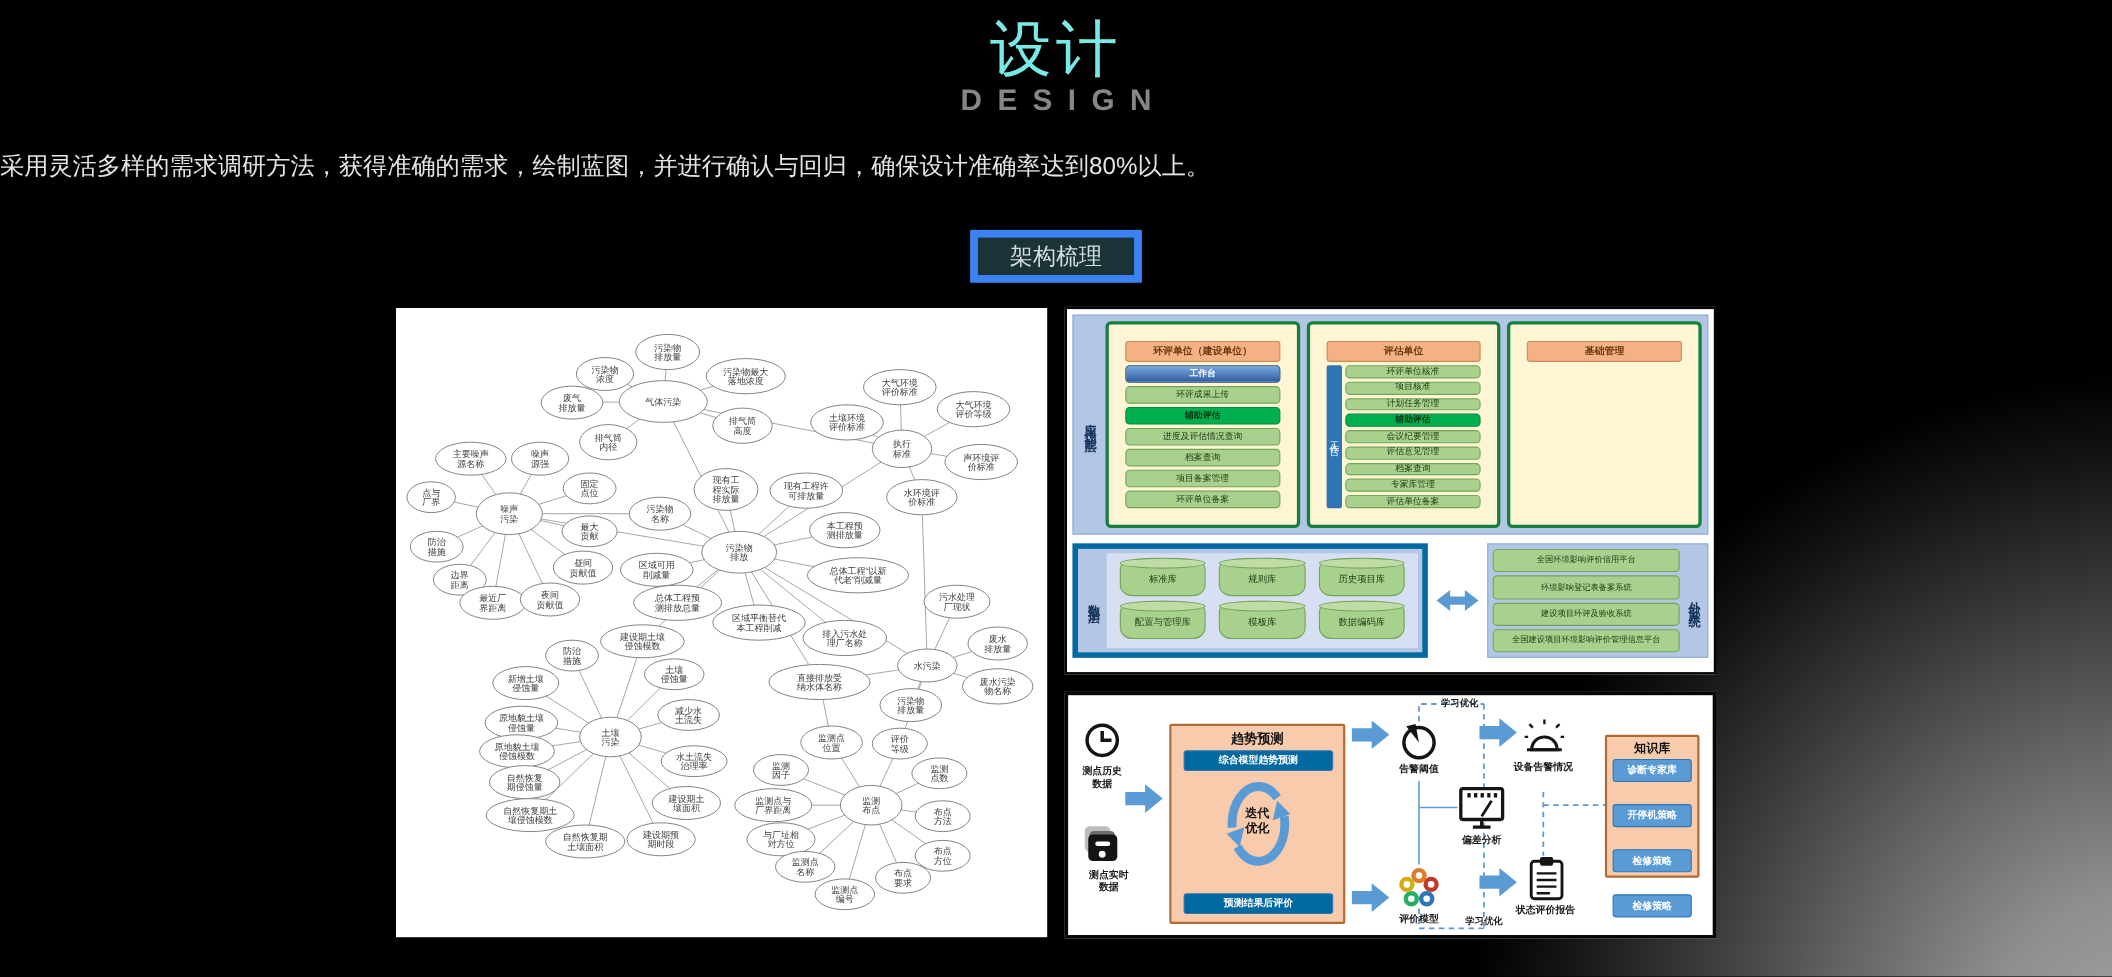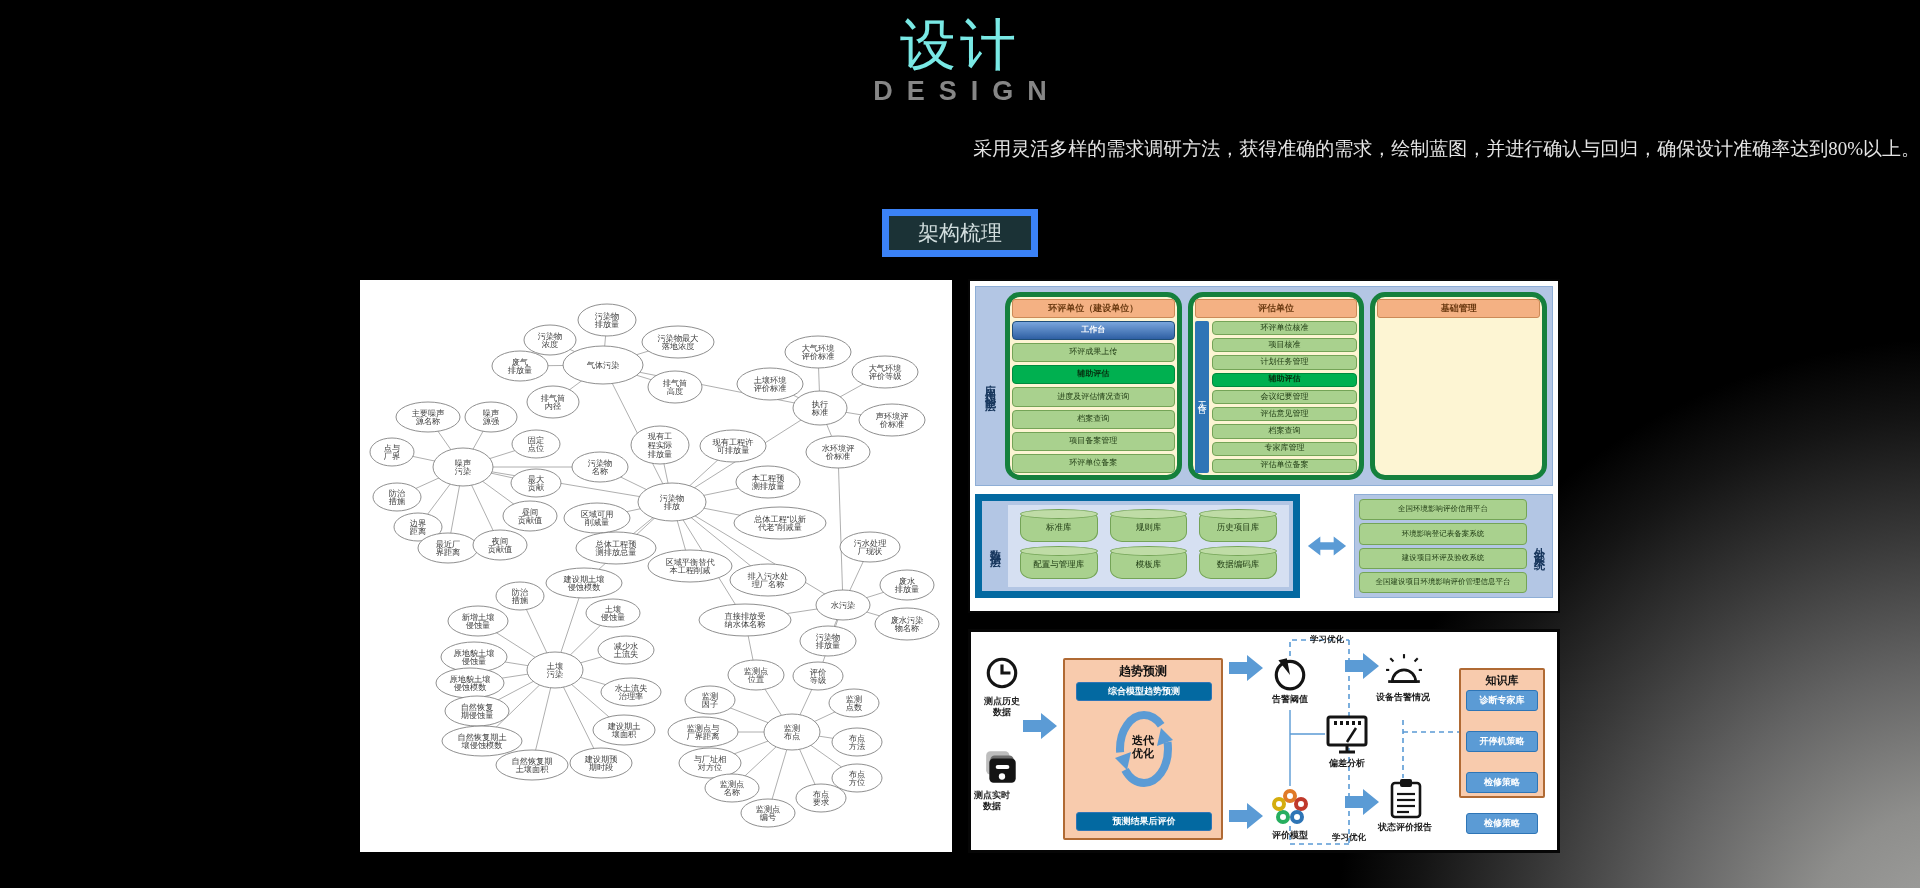--- a/index.html
+++ b/index.html
@@ -5,49 +5,49 @@
   html,body{margin:0;padding:0;background:#000;}
   .page{position:relative;width:1920px;height:888px;background:#000;overflow:hidden;
         font-family:"Liberation Sans",sans-serif;}
   .corner-glow{position:absolute;right:0;bottom:0;width:640px;height:620px;pointer-events:none;
     background:radial-gradient(circle 780px at 106% 112%, #a6a6a4 0%, #8e8e8c 20%, #636363 38%, #383838 55%, #141414 70%, rgba(0,0,0,0) 80%);}
   
   .title{position:absolute;top:14px;left:0;width:100%;text-align:center;
     font-size:56px;font-weight:normal;color:#79e9e5;letter-spacing:4px;line-height:1.1;}
   .subtitle{position:absolute;top:76px;left:0;width:100%;text-align:center;
     font-size:27px;font-weight:bold;color:#868686;letter-spacing:14px;padding-left:14px;box-sizing:border-box;}
-  .desc{position:absolute;top:136px;left:0;width:100%;text-align:right;
-    font-size:19px;color:#e4e4e4;font-family:Liberation Serif, serif;}
+  .desc{position:absolute;top:136px;left:0;width:100%;text-align:left;
+    font-size:22px;color:#e4e4e4;}
   .outline-btn{position:absolute;top:209px;left:50%;transform:translateX(-50%);
     height:48px;padding:0 29px;background:#1b3236;border:7px solid #3b82f6;
     color:#d2dede;font-size:21px;font-family:"Liberation Sans",sans-serif;cursor:pointer;}
   
   .mindmap-panel{position:absolute;left:360px;top:280px;width:592px;height:572px;background:#fff;}
   .arch-panel{position:absolute;left:968px;top:279px;width:592px;height:334px;background:#fff;
     border:2px solid #050505;box-sizing:border-box;padding:5px;}
   .flow-panel{position:absolute;left:968px;top:629px;width:592px;height:224px;background:#fff;
     border:3px solid #060606;box-sizing:border-box;}
   
   .arch-app{height:200px;background:#b3c6e4;border:1px solid #8eaed6;padding:5px;display:flex;gap:6px;box-sizing:border-box;}
   .v-label{writing-mode:vertical-lr;text-align:center;color:#17365d;font-size:11px;font-weight:bold;
     letter-spacing:4px;width:18px;display:flex;align-items:center;justify-content:center;}
   .arch-cols{flex:1;display:flex;gap:6px;}
-  .arch-col{flex:1;background:#fdf5d3;border:5px solid #15803d;border-radius:15px;padding:2px;display:flex;flex-direction:column;min-width:0;}
+  .arch-col{flex:1;background:#fdf5d3;border:3px solid #15803d;border-radius:5px;padding:15px;display:flex;flex-direction:column;min-width:0;}
   .col-header{background:#f4b183;border:1px solid #cc8a57;border-radius:3px;color:#6b3a11;font-size:9px;font-weight:bold;
     text-align:center;padding:2px 0;margin-bottom:3px;white-space:nowrap;overflow:hidden;}
   .col-body{flex:1;display:flex;gap:3px;min-height:0;}
   .wb-bar{width:14px;background:#2e75b6;color:#fff;writing-mode:vertical-lr;text-align:center;
     font-size:9px;letter-spacing:2px;border-radius:2px;display:flex;align-items:center;justify-content:center;}
   .col-items{flex:1;display:flex;flex-direction:column;gap:3px;min-width:0;}
   .arch-item{flex:1;background:#a9d18e;border:1px solid #74a457;border-radius:4px;color:#203c14;font-size:8px;
     text-align:center;line-height:1.1;display:flex;align-items:center;justify-content:center;padding:1px;min-height:0;}
   .arch-item.highlight{background:#00b050;border-color:#008a3e;color:#05300f;font-weight:bold;}
   .arch-item.blue{background:linear-gradient(#7aa6dd,#2e5fa3);border-color:#1f4e79;color:#fff;font-weight:bold;}
   .arch-data{height:104px;margin-top:8px;display:flex;gap:4px;box-sizing:border-box;}
-  .data-panel{flex:1.6;background:#b3c6e4;border:7px solid #0369a1;padding:4px;display:flex;gap:4px;min-width:0;}
+  .data-panel{flex:1.6;background:#b3c6e4;border:5px solid #0369a1;padding:4px;display:flex;gap:4px;min-width:0;}
   .db-area{flex:1;background:#d6e0f2;display:grid;grid-template-columns:repeat(3,1fr);gap:8px 12px;padding:8px 12px;}
   .cyl{position:relative;background:#a9d18e;border:1px solid #74a457;border-radius:6px 6px 12px 12px/6px 6px 10px 10px;
     display:flex;align-items:center;justify-content:center;font-size:8.5px;color:#203c14;}
   .cyl::before{content:"";position:absolute;left:-1px;right:-1px;top:-5px;height:10px;background:#bfdca6;
     border:1px solid #74a457;border-radius:50%;box-sizing:border-box;}
   .cyl span{position:relative;z-index:1;}
   .arrow-mid{width:46px;display:flex;align-items:center;justify-content:center;}
   .ext-panel{flex:1;background:#b3c6e4;border:1px solid #8eaed6;padding:4px;display:flex;gap:3px;min-width:0;}
   .ext-items{flex:1;display:flex;flex-direction:column;gap:3px;min-width:0;}
   .ext-item{flex:1;background:#a9d18e;border:1px solid #74a457;border-radius:4px;font-size:7.5px;color:#203c14;
@@ -527,21 +527,21 @@
         <path d="M18 10 V18 H26" fill="none" stroke="#141414" stroke-width="3"></path>
       </svg>
       <div class="f-label" style="left:10px;top:64px;width:42px">测点历史数据</div>
       <svg class="abs" style="left:12px;top:116px" width="38" height="38" viewBox="0 0 36 36">
         <rect x="3" y="3" width="22" height="22" rx="4" fill="#bdbdbd"></rect>
         <rect x="7" y="7" width="22" height="22" rx="4" fill="#6e6e6e"></rect>
         <rect x="6" y="10" width="25" height="23" rx="4" fill="#141414"></rect>
         <rect x="12" y="16" width="13" height="4" rx="2" fill="#fff"></rect>
         <circle cx="18" cy="27" r="3" fill="#fff"></circle>
       </svg>
-      <div class="f-label" style="left:0;top:158px;width:42px">测点实时数据</div>
+      <div class="f-label" style="left:16px;top:158px;width:42px">测点实时数据</div>
 
       <div class="trend-box">
         <div class="trend-title">趋势预测</div>
         <div class="blue-chip" style="left:11px;top:22px;width:134px">综合模型趋势预测</div>
         <svg class="abs" style="left:48px;top:46px" width="62" height="86" viewBox="0 0 62 86">
           <ellipse cx="31" cy="43" rx="24" ry="34" fill="none" stroke="#5b9bd5" stroke-width="8" stroke-dasharray="70 18"></ellipse>
           <polygon points="2,52 18,46 14,64" fill="#5b9bd5"></polygon>
           <polygon points="60,34 44,40 48,22" fill="#5b9bd5"></polygon>
         </svg>
         <div class="iter-text" style="top:74px">迭代<br>优化</div>

